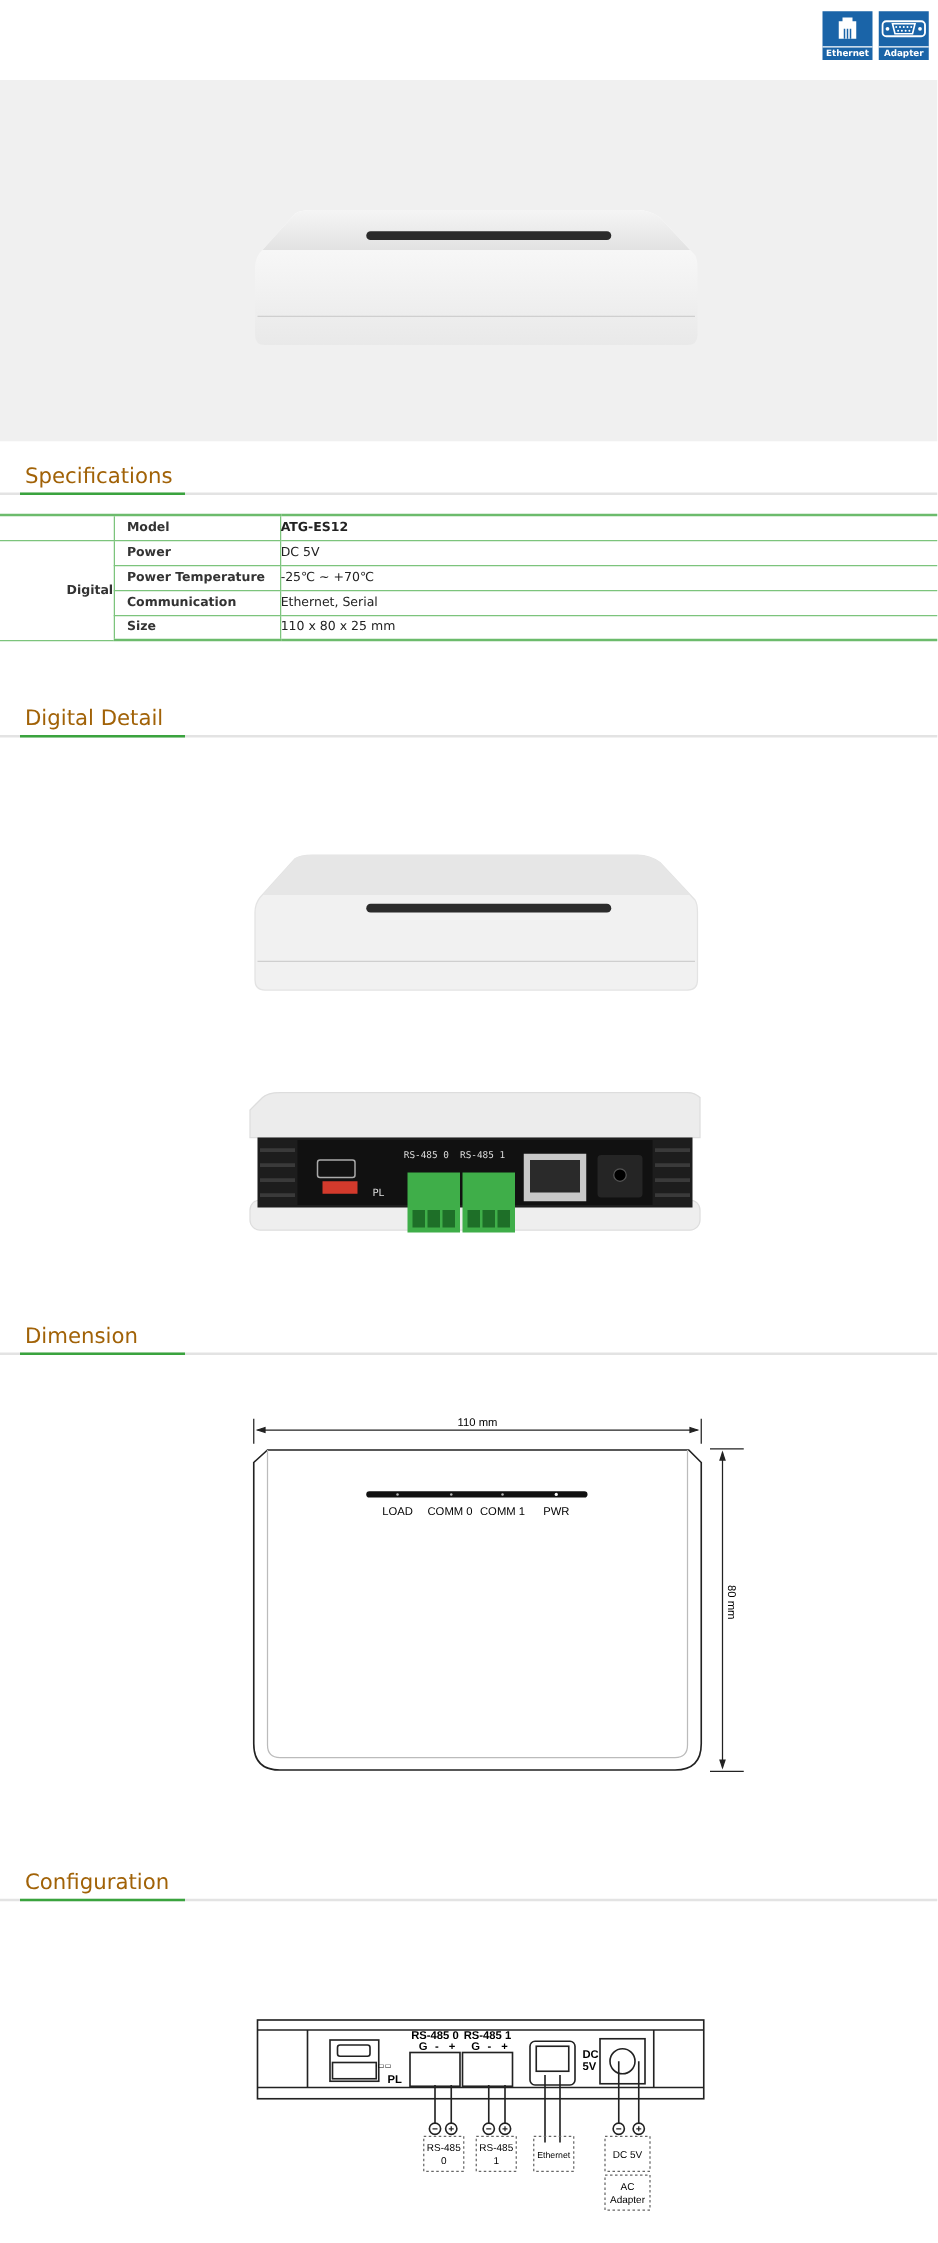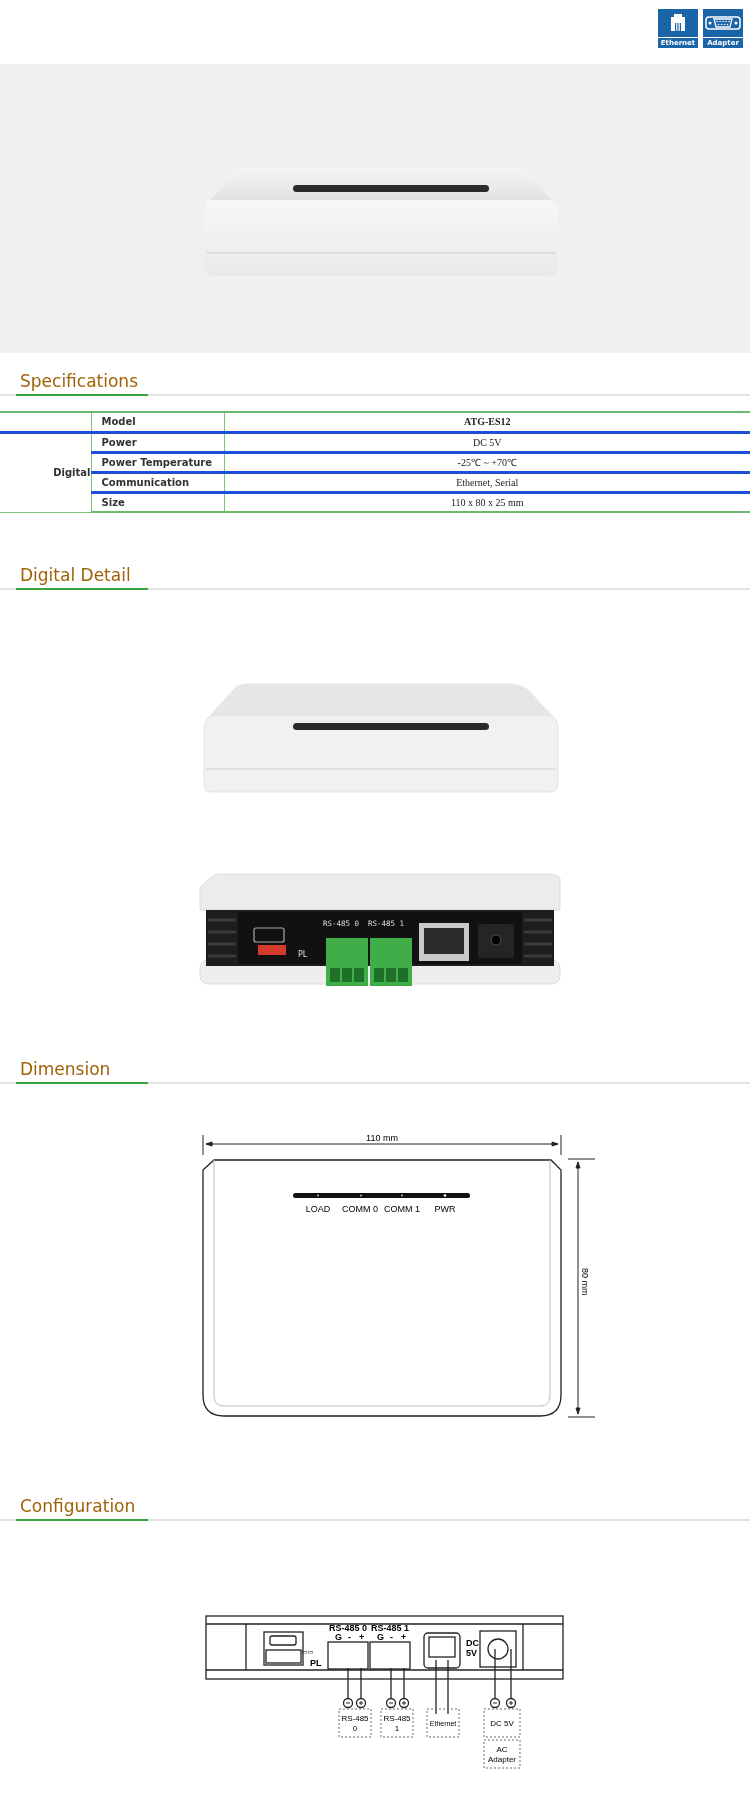--- a/index.html
+++ b/index.html
@@ -11,26 +11,26 @@
   .badge .ico { flex: 1; display: flex; align-items: center; justify-content: center; }
   .badge .lbl { width: 100%; border-top: 1px solid #fff; color: #fff; font-size: 7px; font-weight: bold; text-align: center; line-height: 10px; height: 11px; }
 
   .hero { position: absolute; top: 64px; left: 0; width: 750px; height: 289px; background: #f0f0f0; }
 
   .section-title { position: absolute; left: 20px; font-size: 17px; color: #a16207; }
   .section-rule { position: absolute; left: 0; width: 750px; height: 2px; background: #e3e3e3; }
   .section-rule .accent { position: absolute; left: 16px; top: 0; width: 132px; height: 2px; background: #3aa33e; }
 
   table.spec { position: absolute; top: 411px; left: 0; width: 750px; border-collapse: collapse; font-size: 10px; }
-  table.spec td { border-top: 3px solid #1d4ed8; border-bottom: 1px solid #7cc47c; height: 20px; padding: 0; }
+  table.spec td { border-top: 1px solid #1d4ed8; border-bottom: 1px solid #7cc47c; height: 20px; padding: 0; }
   table.spec tr:first-child td { border-top: 2px solid #6cbb6c; }
   table.spec tr:last-child td { border-bottom: 2px solid #6cbb6c; margin-top: 16px; }
   table.spec td.grp { width: 91px; text-align: right; font-weight: bold; color: #333; border-right: 1px solid #7cc47c; }
   table.spec td.lab { width: 133px; padding-left: 10px; font-weight: bold; color: #333; border-right: 1px solid #7cc47c; }
-  table.spec td.val { text-align: center; color: #222; font-family: Liberation Serif, serif; }
+  table.spec td.val { text-align: left; color: #222; }
   table.spec tr.model td.val { font-weight: bold; }
 
   .dim-text { font-family: "Liberation Sans", sans-serif; font-size: 9px; color: #222; }
   .cfg-text { font-family: "Liberation Sans", sans-serif; color: #111; }
 </style>
 </head>
 <body>
 
 <div class="badges">
   <div class="badge">

